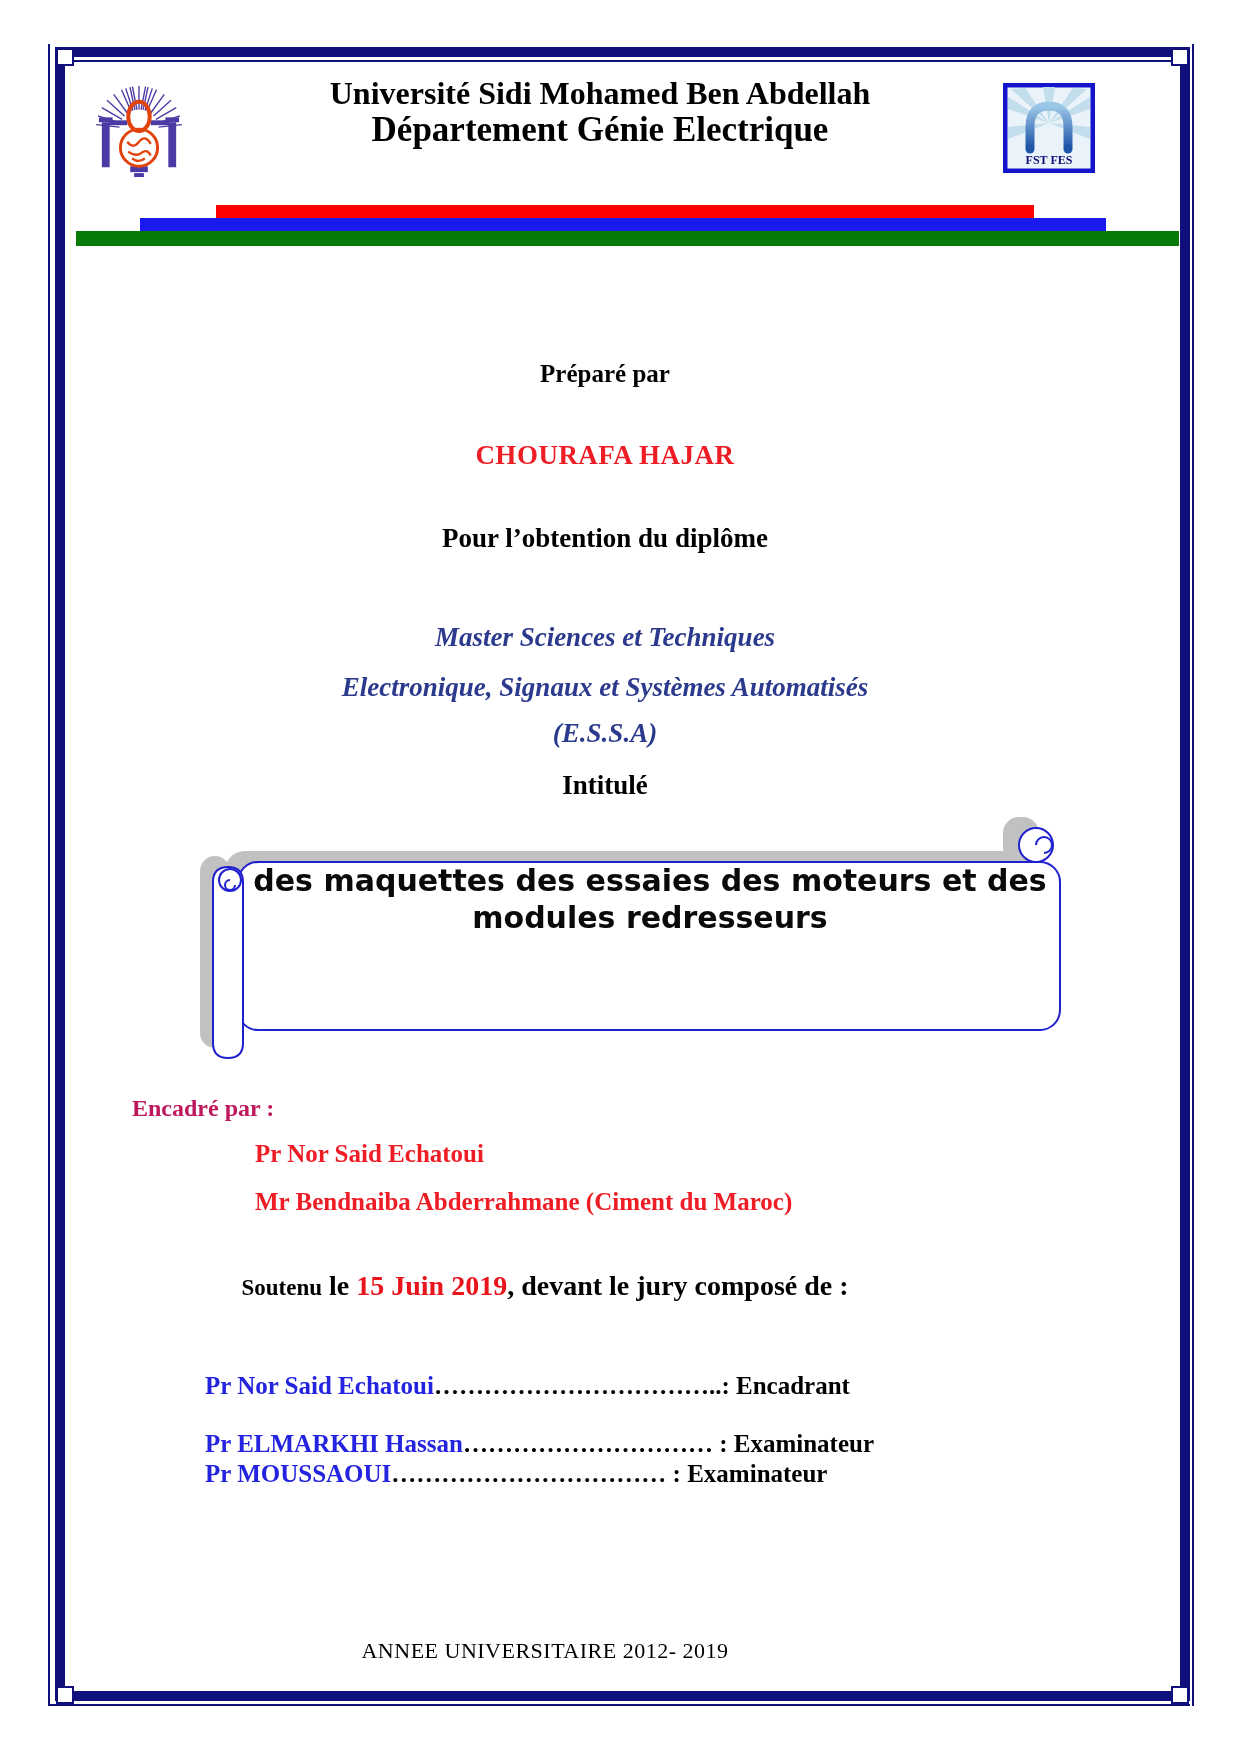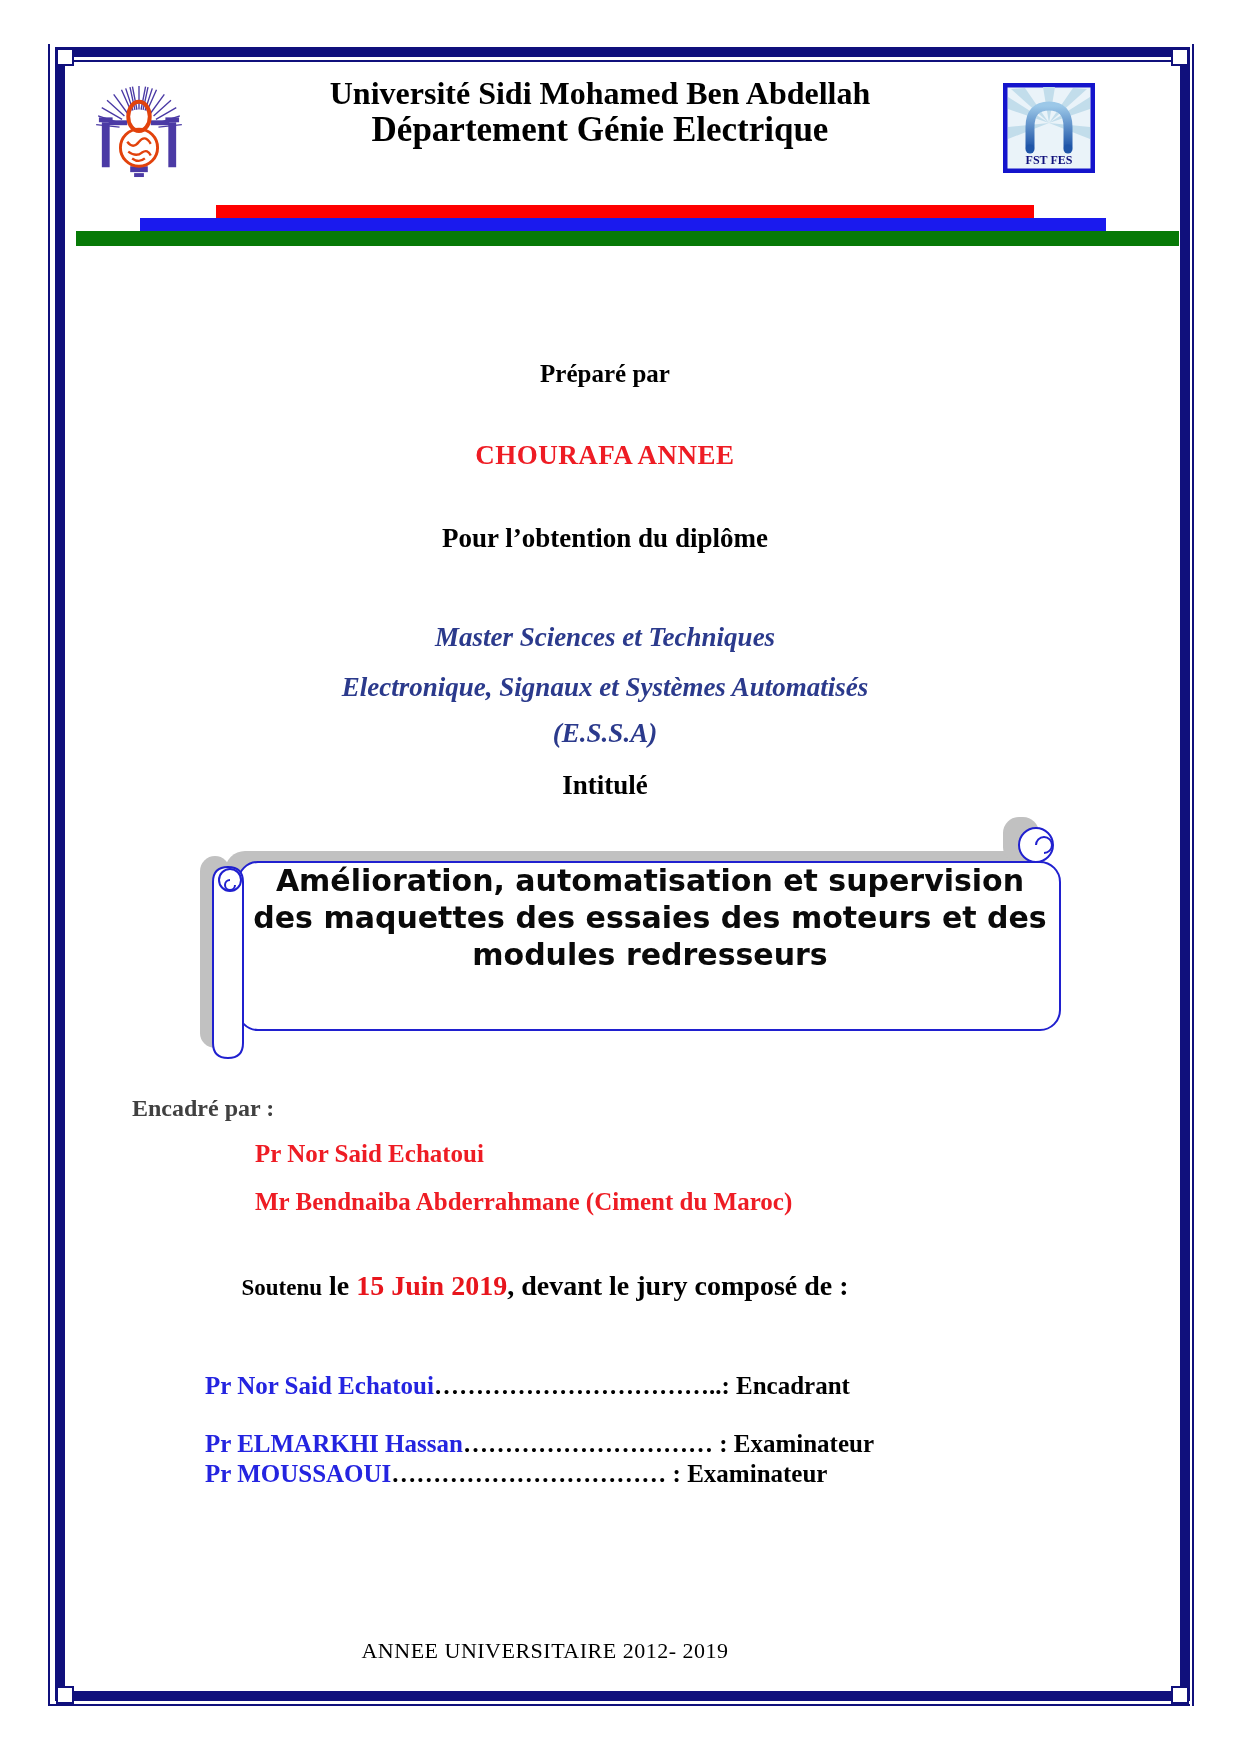--- a/index.html
+++ b/index.html
@@ -19,21 +19,21 @@
   
   .center-col{position:absolute;left:70px;width:1070px;text-align:center;}
   .t-black{color:#000;font-weight:bold;}
   .t-navy{color:#2B3A8C;font-weight:bold;font-style:italic;}
   .fs27{font-size:27px;} .fs25{font-size:25px;}
   .author{color:#EE1C24;font-weight:bold;font-size:27px;letter-spacing:.5px;}
   
   .scroll-title{position:absolute;left:250px;top:862px;width:800px;text-align:center;
      font-family:"DejaVu Sans",sans-serif;font-weight:bold;font-size:30px;line-height:37px;color:#0a0a0a;}
   
-  .encadre{position:absolute;left:132px;top:1095px;font-size:24px;font-weight:bold;color:#404040;}
+  .encadre{position:absolute;left:132px;top:1095px;font-size:24px;font-weight:bold;color:#be185d;}
   .supervisor{position:absolute;left:255px;font-size:25px;font-weight:bold;color:#EE1C24;}
   
   .defense{position:absolute;left:70px;top:1270px;width:950px;text-align:center;color:#000;font-weight:bold;}
   .defense .small{font-size:23px;}
   .defense .big{font-size:28px;}
   .defense .date{font-size:28px;color:#E8151C;}
   
   .jury-row{position:absolute;left:205px;font-size:25px;font-weight:bold;white-space:nowrap;}
   .jury-name{color:#2424E0;}
   .jury-dots,.jury-role{color:#000;}
@@ -116,21 +116,21 @@
         <circle cx="65" cy="66" r="4.5" fill="#1F55A8"></circle>
     </g>
     <text x="46" y="81" text-anchor="middle" font-family="Liberation Serif, serif" font-weight="bold" font-size="12" fill="#10107C">FST FES</text>
   </svg>
 
   <div class="bar" style="left: 216px; top: 205px; width: 818px; height: 14px; background: rgb(255, 0, 0);"></div>
   <div class="bar" style="left: 140px; top: 218px; width: 966px; height: 14px; background: rgb(26, 26, 238);"></div>
   <div class="bar" style="left: 76px; top: 231px; width: 1103px; height: 15px; background: rgb(7, 122, 7);"></div>
 
   <div class="center-col t-black fs25" style="top:360px;">Préparé par</div>
-  <div class="center-col author" style="top:440px;">CHOURAFA ANNEE</div>
+  <div class="center-col author" style="top:440px;">CHOURAFA HAJAR</div>
   <div class="center-col t-black fs27" style="top:523px;">Pour l’obtention du diplôme</div>
   <div class="center-col t-navy fs27" style="top:622px;">Master Sciences et Techniques</div>
   <div class="center-col t-navy fs27" style="top:672px;">Electronique, Signaux et Systèmes Automatisés</div>
   <div class="center-col t-navy fs27" style="top:718px;">(E.S.S.A)</div>
   <div class="center-col t-black fs27" style="top:770px;">Intitulé</div>
 
   <svg class="abs" style="left:190px;top:810px;" width="890" height="265" viewBox="0 0 890 265">
     <g fill="#C1C1C1" transform="translate(-13,-11)">
       <rect x="48" y="52" width="822" height="168" rx="20"></rect>
       <rect x="23" y="57" width="30" height="192" rx="15"></rect>
@@ -139,21 +139,20 @@
     <g fill="#ffffff" stroke="#2020CF" stroke-width="2">
       <rect x="48" y="52" width="822" height="168" rx="20"></rect>
       <circle cx="846" cy="35" r="17"></circle>
       <path d="M846,35 a8,8 0 1 1 8,8" fill="none"></path>
       <path d="M23,72 Q23,57 38,57 Q53,57 53,72 L53,233 Q53,248 38,248 Q23,248 23,233 Z"></path>
       <circle cx="40" cy="70" r="11"></circle>
       <path d="M40,70 a5,5 0 1 0 5,5" fill="none"></path>
     </g>
   </svg>
   <div class="scroll-title">
-    <div>Amélioration, automatisation et supervision</div>
     <div>des maquettes des essaies des moteurs et des</div>
     <div>modules redresseurs</div>
   </div>
 
   <div class="encadre">Encadré par :</div>
   <div class="supervisor" style="top:1140px;">Pr Nor Said Echatoui</div>
   <div class="supervisor" style="top:1188px;">Mr Bendnaiba Abderrahmane  (Ciment du Maroc)</div>
 
   <div class="defense">
     <span class="small">Soutenu</span><span class="big"> le </span><span class="date">15 Juin 2019</span><span class="big">, devant le jury composé de :</span>

